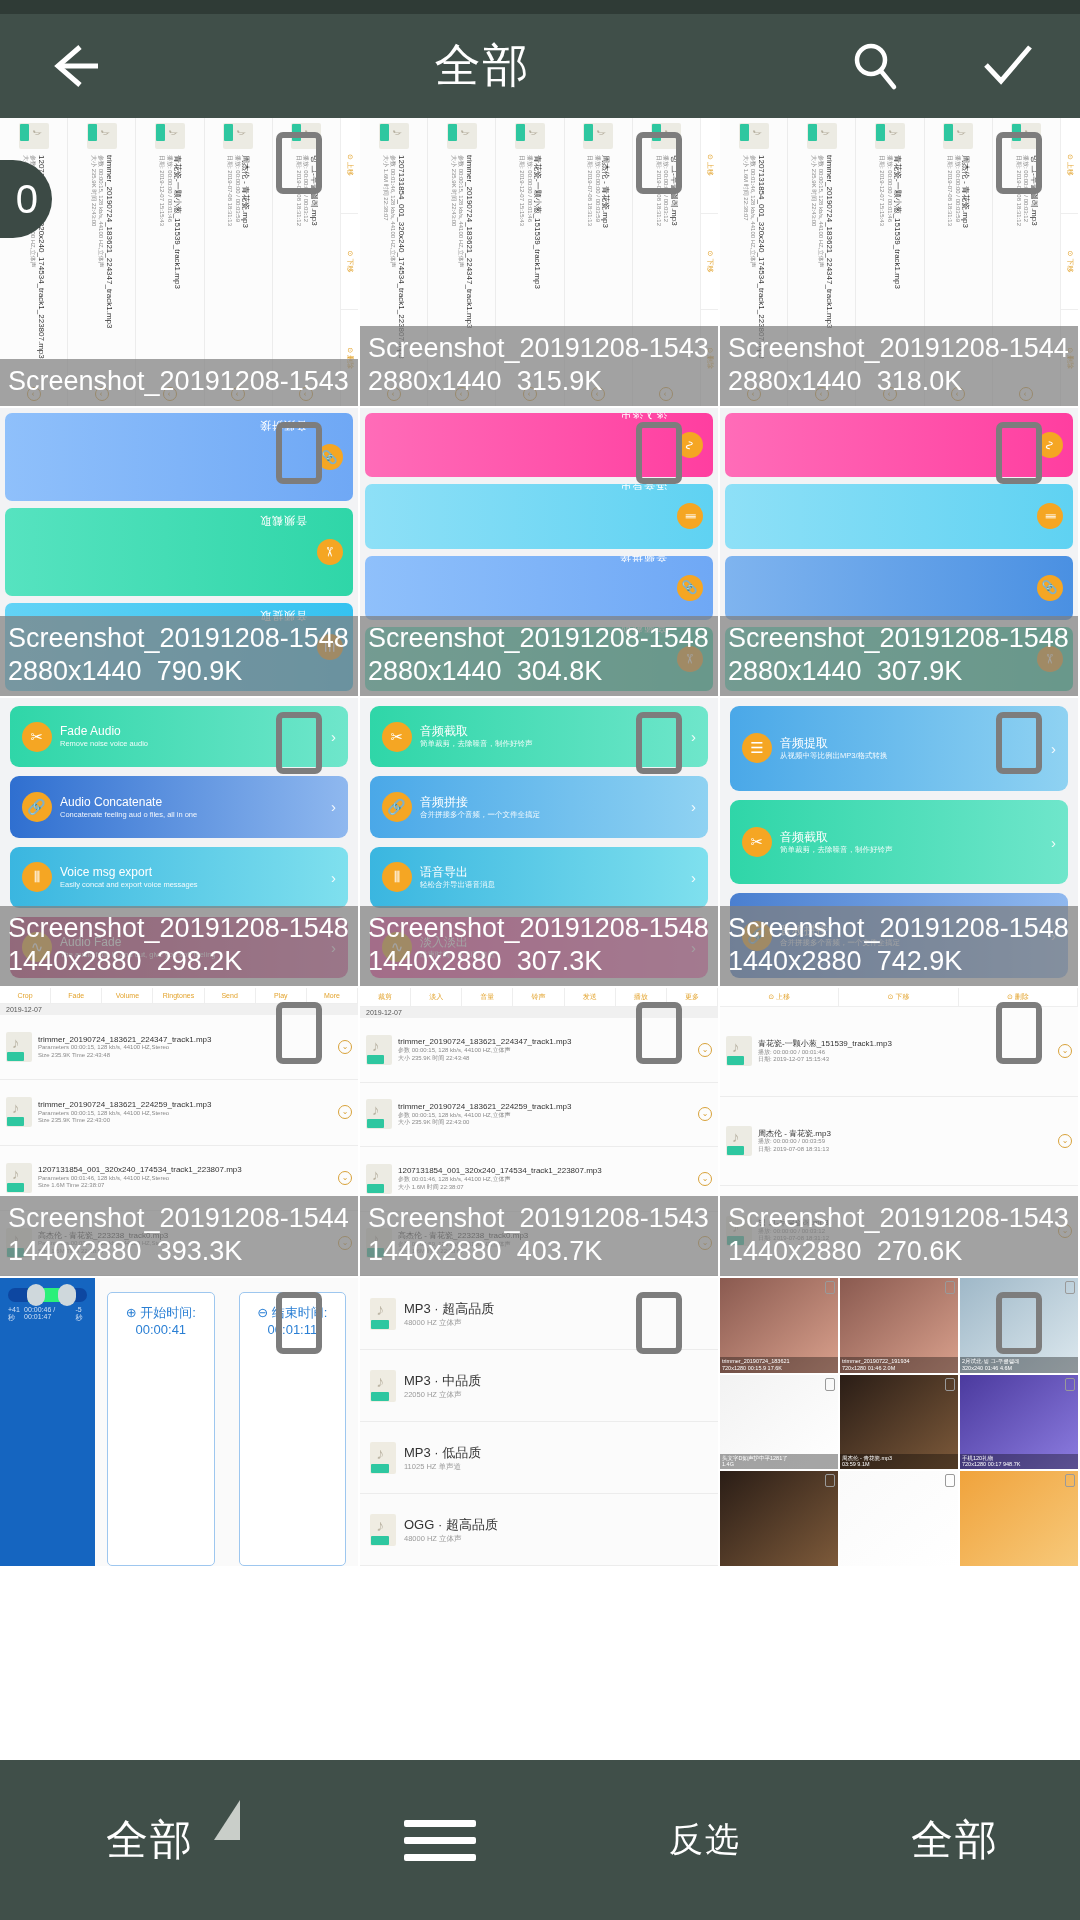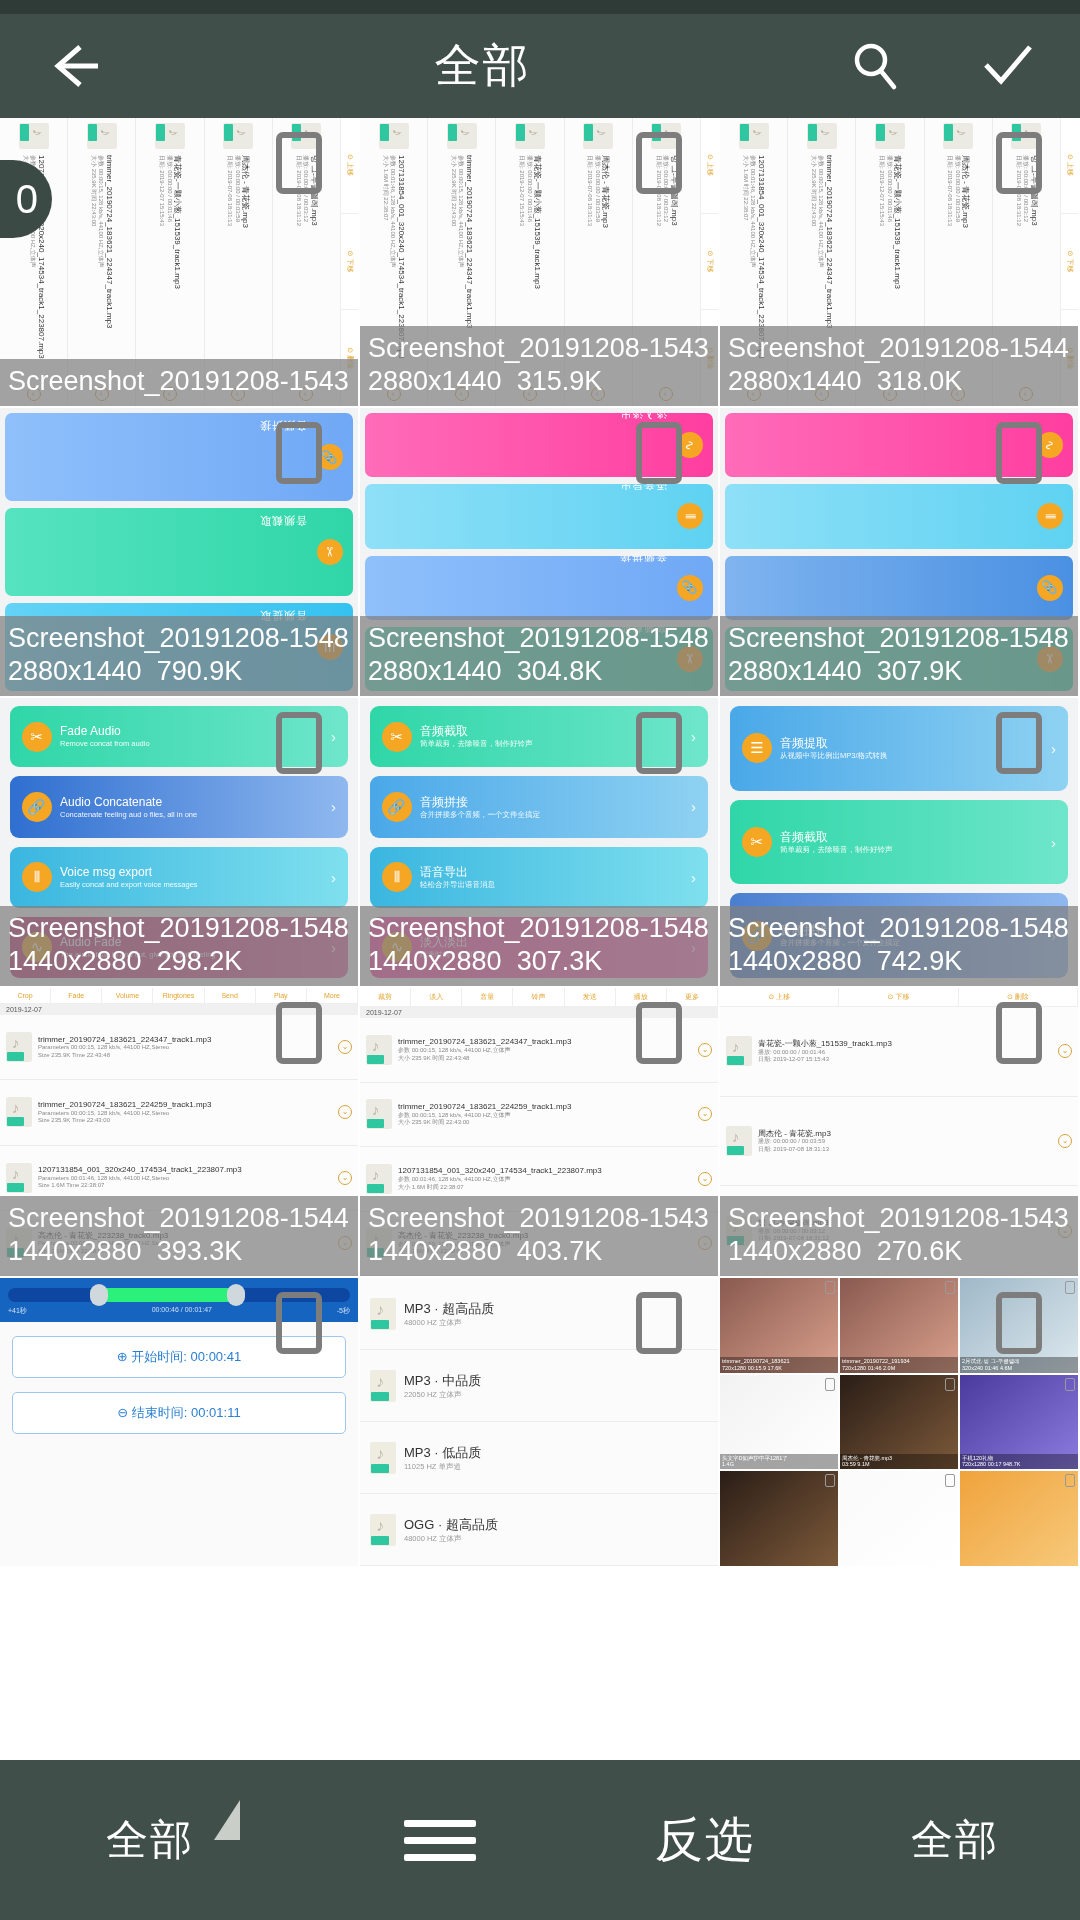--- a/index.html
+++ b/index.html
@@ -119,21 +119,21 @@
     width: 26px; height: 26px; border-radius: 50%; background: #f5a623;
     display: flex; align-items: center; justify-content: center; color: #fff; font-size: 13px;
   }
   .strip .slabel {
     position: absolute; top: 46px; left: 50%;
     transform: translateX(-50%) rotate(90deg); transform-origin: top left;
     white-space: nowrap; color: #fff; font-size: 11px; letter-spacing: 1px;
   }
 
   
-  .mock-trim { width:100%; height:100%; background:#fafafa; display:flex; flex-direction:column; }
+  .mock-trim { width:100%; height:100%; background:#fafafa; display:flex; flex-direction:row; }
   .trim-bar { background:#1565c0; padding:10px 8px 6px; position:relative; }
   .trim-track { height:14px; background:#0d47a1; border-radius:8px; position:relative; }
   .trim-fill { position:absolute; left:26%; right:32%; top:0; bottom:0; background:#2bf07a; }
   .trim-knob { position:absolute; top:-4px; width:18px; height:22px; background:#cfd8dc; border-radius:9px; }
   .trim-lbls { display:flex; justify-content:space-between; font-size:7px; color:#cfe0f5; margin-top:4px; }
   .trim-btn {
     margin:14px 12px 0; border:1px solid #9ec7ef; border-radius:5px;
     color:#2a7fd4; font-size:13px; text-align:center; padding:11px 0; background:#fff;
   }
 
@@ -196,21 +196,21 @@
   .bb-left { width: 300px; position: relative; font-size: 42px; letter-spacing: 2px; font-family:"DejaVu Sans", sans-serif; }
   .bb-tri {
     position: absolute; right: 60px; bottom: 28px;
     width: 0; height: 0;
     border-left: 26px solid transparent;
     border-bottom: 40px solid #c9cec9;
   }
   .bb-mid { flex: 1; }
   .bb-burger { width: 72px; display:flex; flex-direction: column; gap: 10px; }
   .bb-burger span { display:block; height: 7px; background:#fff; border-radius: 2px; }
-  .bb-inv { width: 250px; font-size: 48px; letter-spacing: 2px; font-family:"DejaVu Sans", sans-serif; }
+  .bb-inv { width: 250px; font-size: 34px; letter-spacing: 2px; font-family:"DejaVu Sans", sans-serif; }
   .bb-all { width: 250px; font-size: 42px; letter-spacing: 2px; font-family:"DejaVu Sans", sans-serif; }
 </style>
 </head>
 <body>
 
 <div id="app">
 
   <div class="statusbar"></div>
 
   <div class="header">
@@ -533,21 +533,21 @@
         <div class="cb"></div>
       </div>
       <div class="cell">
         <div class="thumb norm">
           <div class="inner">
             <div class="mock-cards">
               <div class="card" style="background:linear-gradient(90deg,#2fd6a8,#6fe6cb)">
                 <div class="badge">✂</div>
                 <div class="ctext">
                   <div class="ctitle">Fade Audio</div>
-                  <div class="csub">Remove concat from audio</div>
+                  <div class="csub">Remove noise voice audio</div>
                 </div>
                 <div class="carrow">›</div>
               </div>
               <div class="card" style="background:linear-gradient(90deg,#2f6fd0,#8fb8ef)">
                 <div class="badge">🔗</div>
                 <div class="ctext">
                   <div class="ctitle">Audio Concatenate</div>
                   <div class="csub">Concatenate feeling aud o files, all in one</div>
                 </div>
                 <div class="carrow">›</div>

